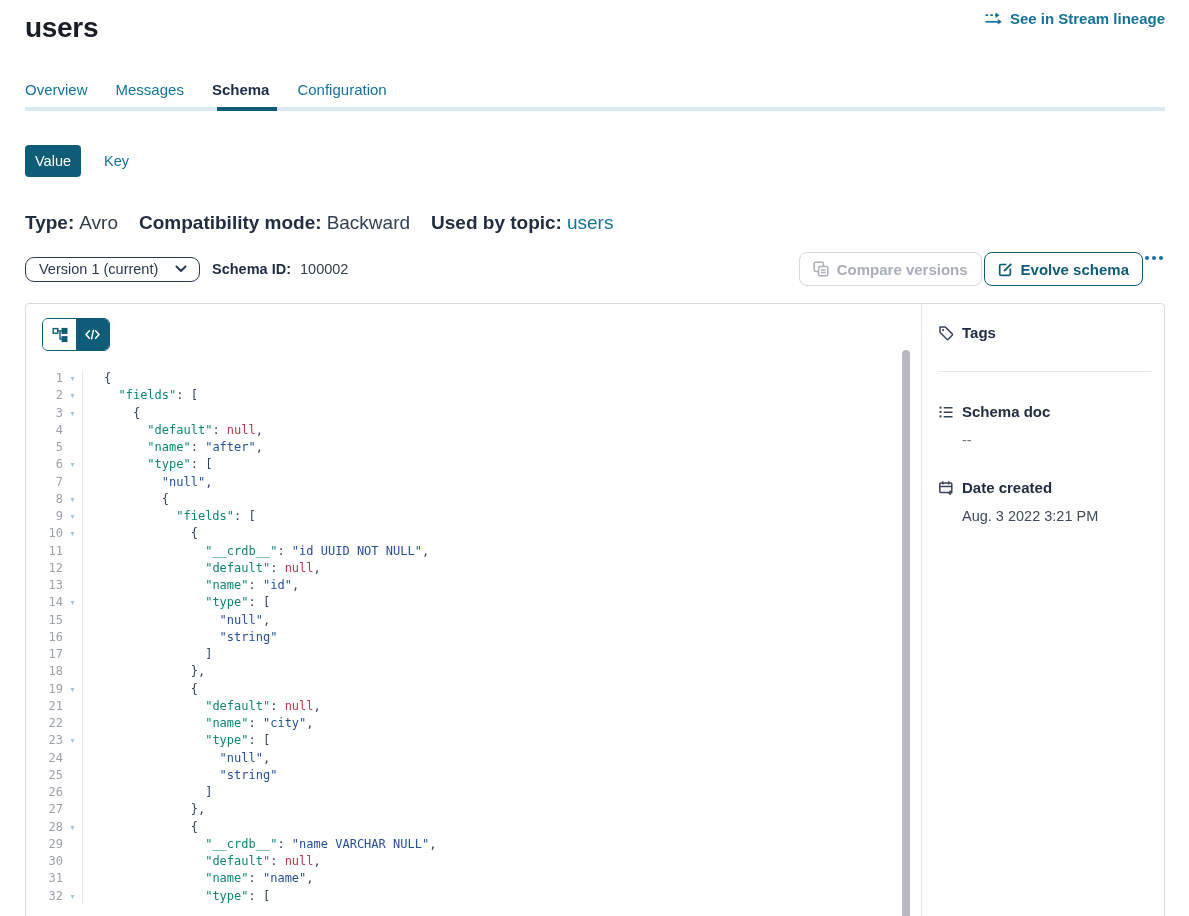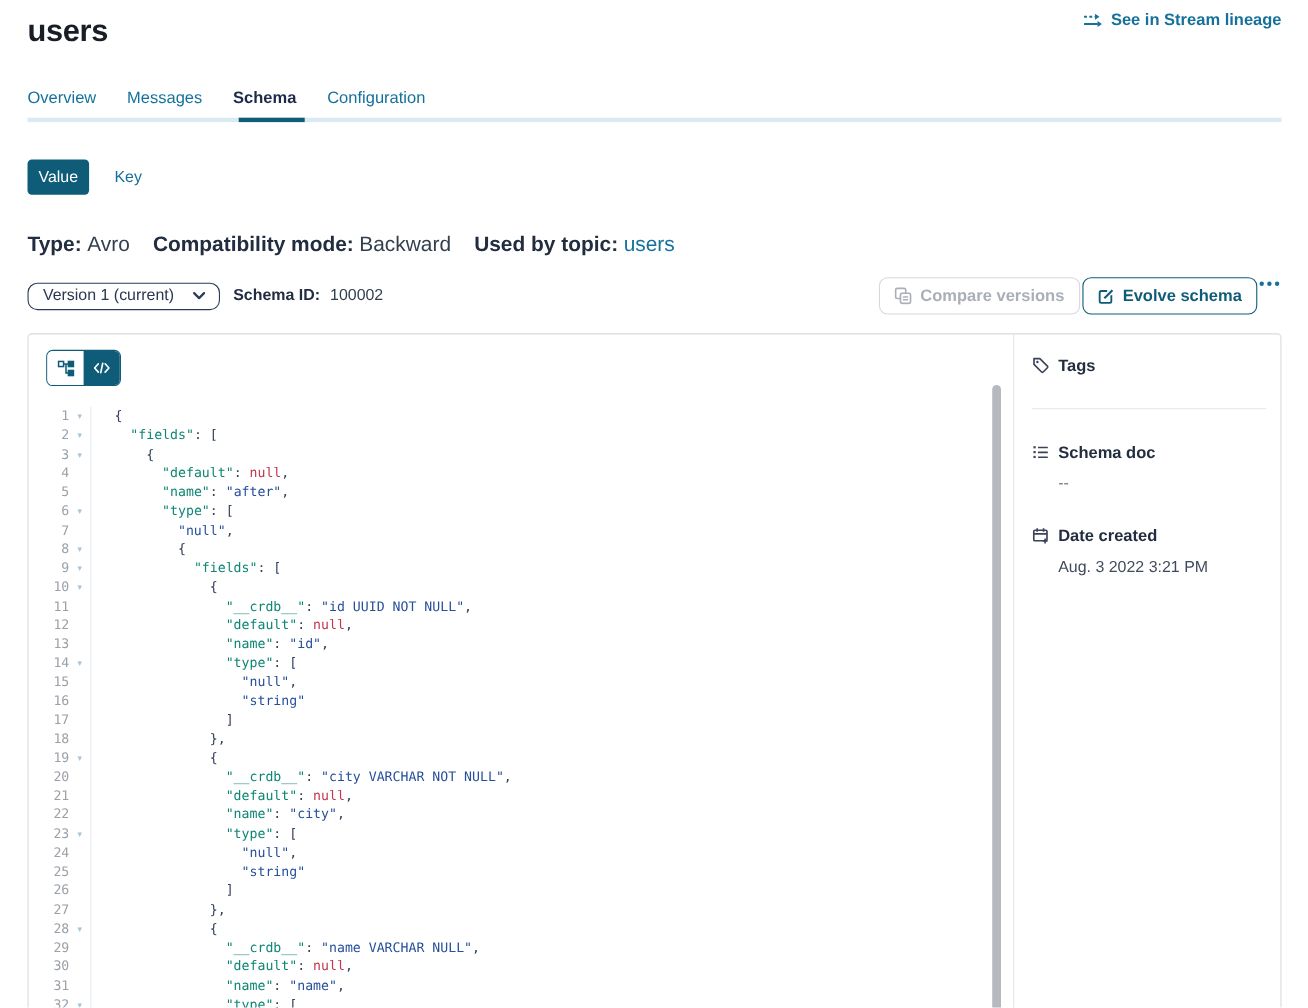--- a/index.html
+++ b/index.html
@@ -69,21 +69,21 @@
   .code { padding-left:21px; white-space:pre; color:var(--code-punc); }
   .tk-k { color:var(--code-key); }
   .tk-s { color:var(--code-str); }
   .tk-u { color:var(--code-null); }
   .tk-p { color:var(--code-punc); }
   .scrollbar { position:absolute; right:11px; top:46px; bottom:-6px; width:8px;
     border-radius:4px; background:var(--scroll-thumb); }
 
   
   .sidebar { width:243px; flex:none; border-left:1px solid #E3E5E9; padding:20px 13px 0 16px; }
-  .section-head { display:flex; align-items:flex-start; gap:8px; font-weight:700; font-size:15px;
+  .section-head { display:flex; align-items:flex-end; gap:8px; font-weight:700; font-size:15px;
     color:var(--text-dark); }
   .tags-input { display:block; margin:20px 0 0 24px; width:calc(100% - 24px); border:none;
     border-bottom:1px solid #475067; font-size:15px; padding:0 0 10px 0; outline:none;
     font-family:inherit; color:var(--text-dark); background:transparent; }
   .tags-input::placeholder { color:var(--placeholder); }
   .side-divider { border:none; border-top:1px solid #E5E7EA; margin-top:30px; }
   .side-sec { margin-top:31px; }
   .side-value { margin:12px 0 0 24px; font-size:14.5px; color:var(--sidebar-value); }
   .side-value.muted { color:var(--muted-value); }
 
@@ -324,27 +324,20 @@
         </div>
         <div class="code-line">
           <span class="gutter">
             <span class="ln">19</span>
             <span class="fold">▾</span>
           </span>
           <span class="code">            <span class="tk-p">{</span></span>
         </div>
         <div class="code-line">
           <span class="gutter">
-            <span class="ln">20</span>
-            <span class="fold"></span>
-          </span>
-          <span class="code">              <span class="tk-k">"__crdb__"</span><span class="tk-p">: </span><span class="tk-s">"city VARCHAR NOT NULL"</span><span class="tk-p">,</span></span>
-        </div>
-        <div class="code-line">
-          <span class="gutter">
             <span class="ln">21</span>
             <span class="fold"></span>
           </span>
           <span class="code">              <span class="tk-k">"default"</span><span class="tk-p">: </span><span class="tk-u">null</span><span class="tk-p">,</span></span>
         </div>
         <div class="code-line">
           <span class="gutter">
             <span class="ln">22</span>
             <span class="fold"></span>
           </span>

